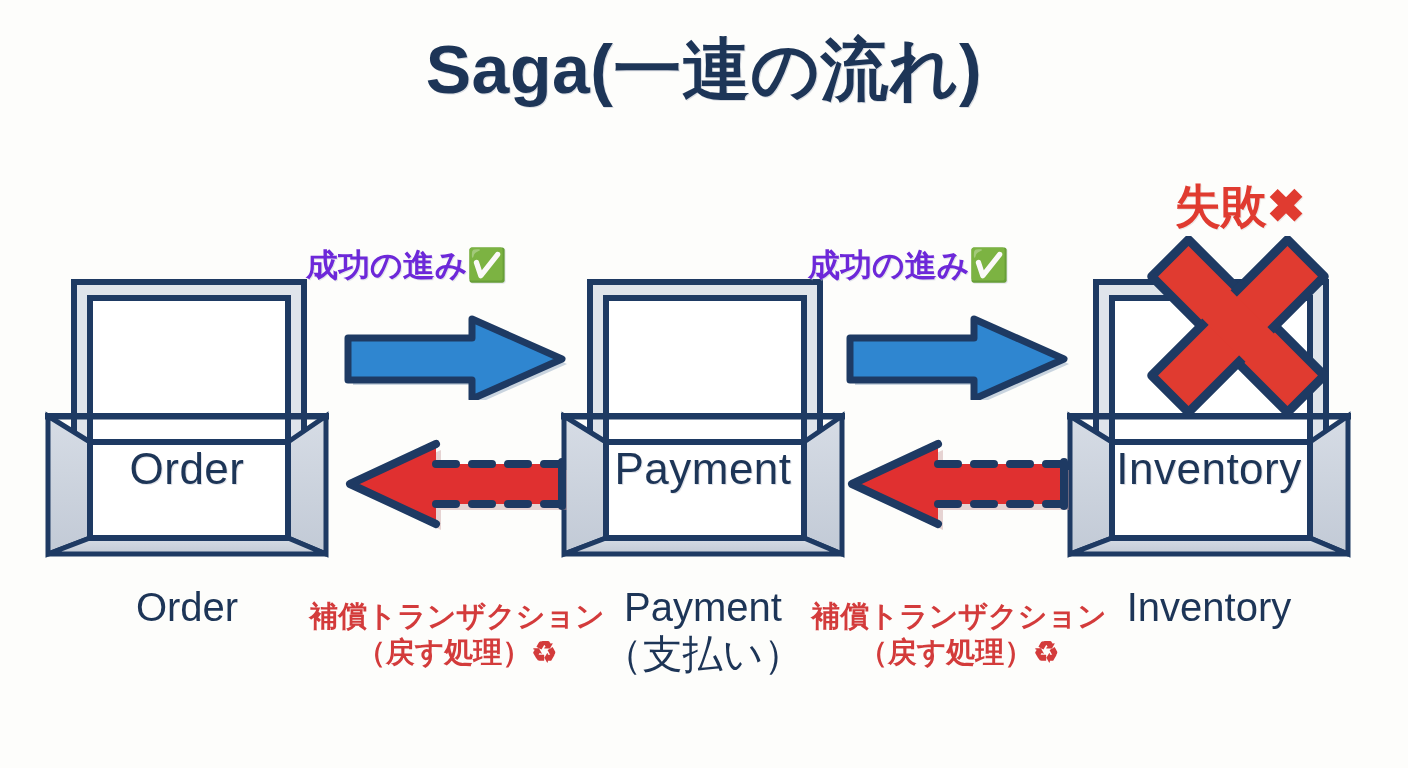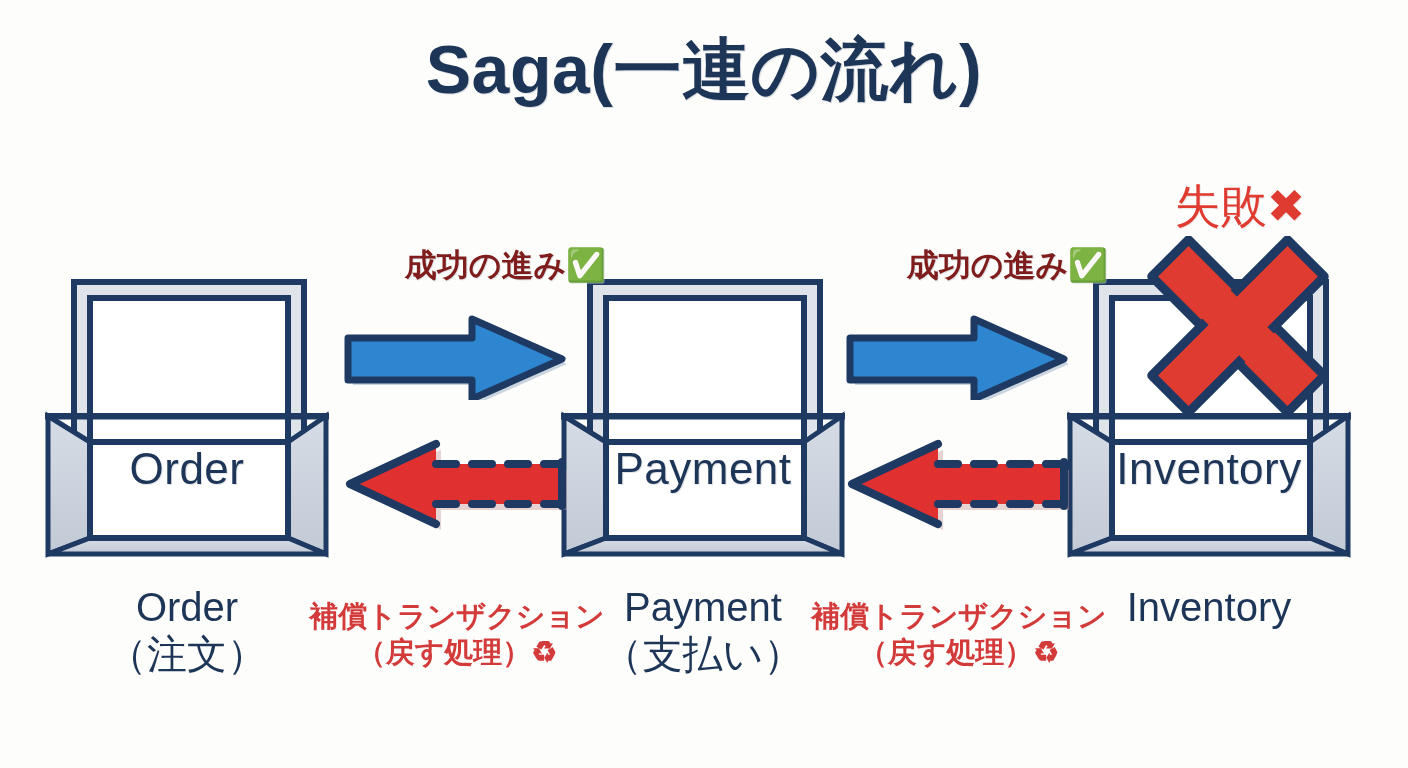--- a/index.html
+++ b/index.html
@@ -75,24 +75,24 @@
     height: 90px;
   }
   .arrow-back {
     position: absolute;
     width: 225px;
     height: 100px;
   }
   .fwd-label {
     position: absolute;
     width: 300px;
-    text-align: right;
+    text-align: left;
     font-size: 32px;
     font-weight: 700;
-    color: #7f1d1d;
+    color: #6d28d9;
     white-space: nowrap;
     text-shadow: 1px 1px 0 rgba(200,205,215,0.5);
   }
   .fwd-label .chk { letter-spacing: 0; }
 
   .comp-label {
     position: absolute;
     width: 330px;
     text-align: center;
     font-size: 29px;
@@ -101,21 +101,21 @@
     line-height: 1.25;
     white-space: nowrap;
   }
   .comp-label .l2 { display: block; text-align: center; }
 
   .fail-label {
     position: absolute;
     width: 320px;
     text-align: center;
     font-size: 46px;
-    font-weight: 400;
+    font-weight: 700;
     color: #e03b30;
     white-space: nowrap;
     text-shadow: 1px 1px 0 rgba(210,200,200,0.4);
   }
   .fail-cross {
     position: absolute;
     width: 260px;
     height: 180px;
   }
   .fail-cross svg { display: block; }
@@ -149,21 +149,20 @@
 
         <rect x="48" y="166" width="198" height="96" fill="#ffffff" stroke="#1e3a63" stroke-width="6"></rect>
 
         <rect x="6" y="140" width="278" height="0.5" fill="none" stroke="#1e3a63" stroke-width="6"></rect>
       </svg>
     </div>
     <div class="crate-label">Order</div>
   </div>
   <div class="crate-under" style="left:12px; top:584px;">
     <span>Order</span>
-    <span class="ja">（注文）</span>
   </div>
 
   <div class="crate" style="left:558px; top:276px;">
     <div class="svg-wrap">
       <svg width="290" height="285" viewBox="0 0 290 285" xmlns="http://www.w3.org/2000/svg">
         <defs>
           <linearGradient id="faceGradB" x1="0" y1="0" x2="0" y2="1">
             <stop offset="0%" stop-color="#d6dce5"></stop>
             <stop offset="100%" stop-color="#c2cad6"></stop>
           </linearGradient>

